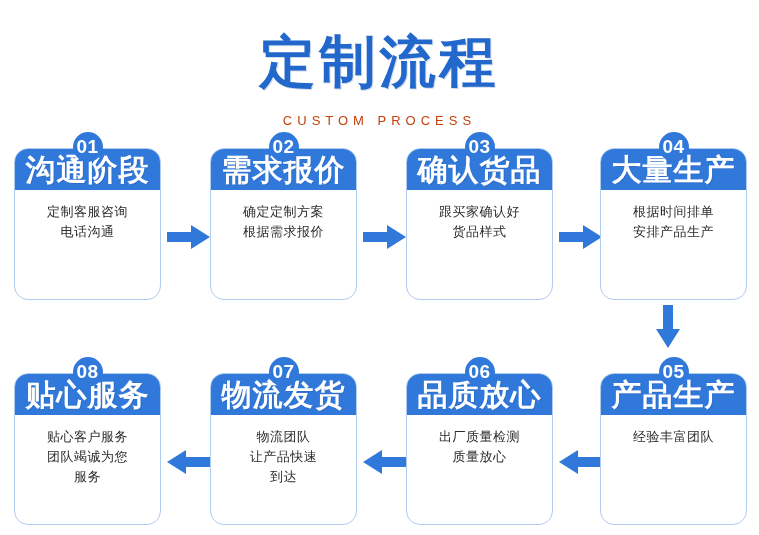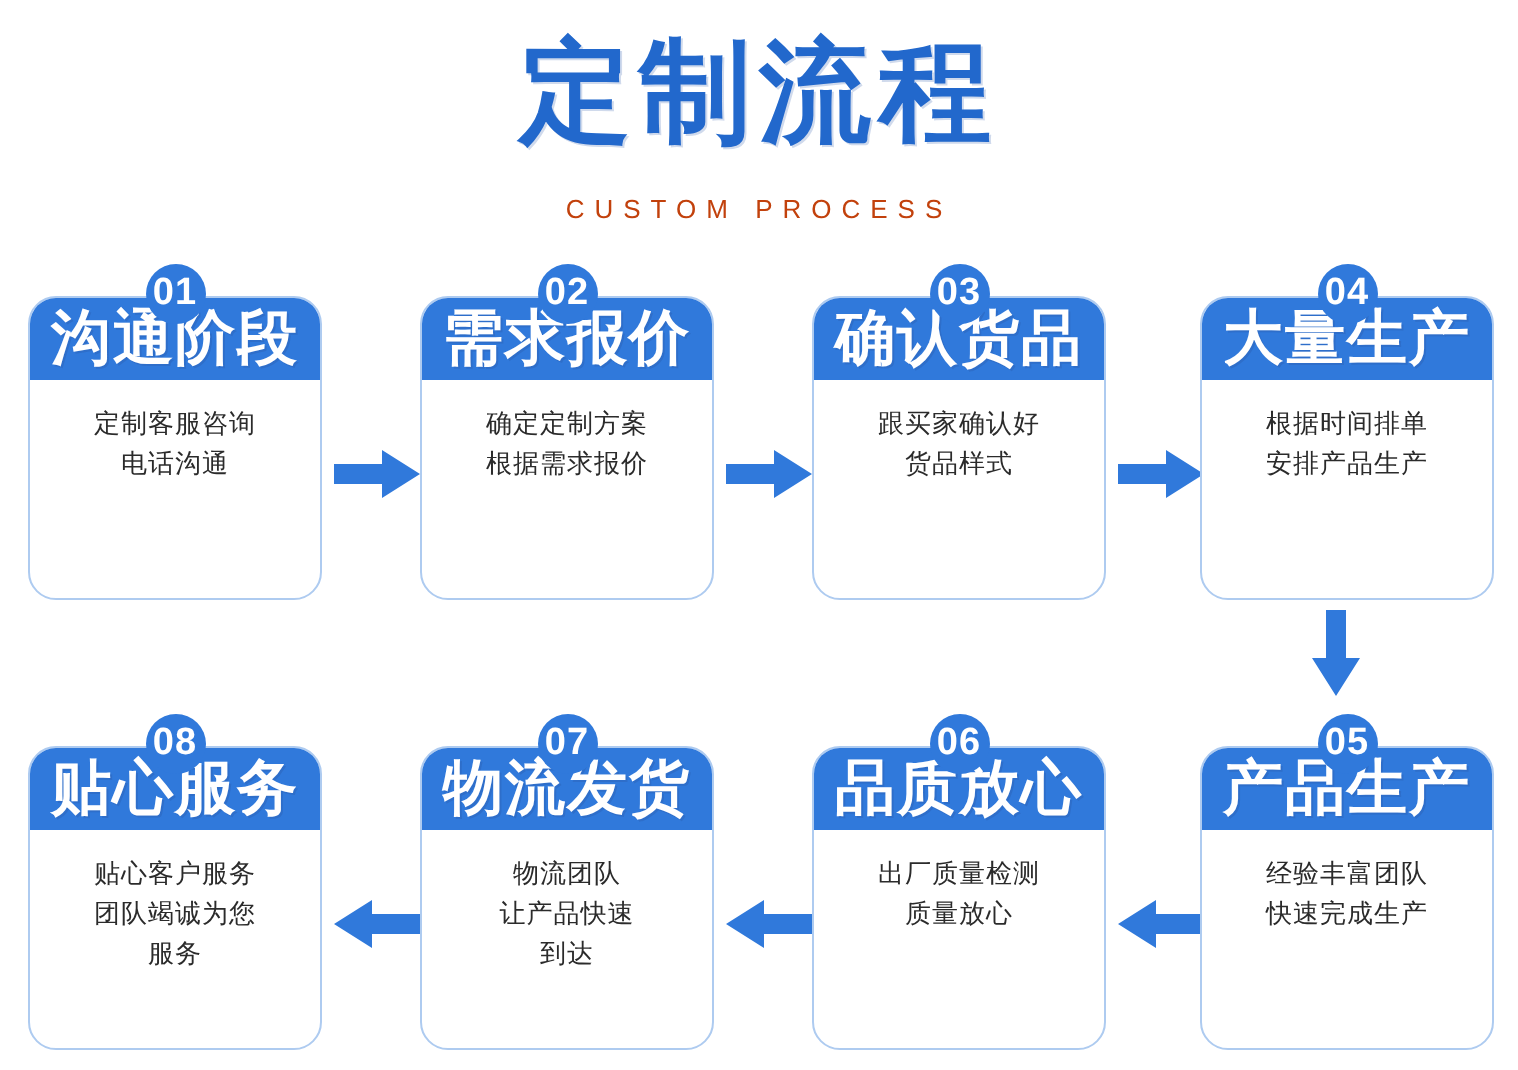--- a/index.html
+++ b/index.html
@@ -19,21 +19,21 @@
   .header {
     position: absolute;
     top: 0;
     left: 0;
     width: 759px;
     height: 120px;
     text-align: center;
   }
   .main-title {
     margin: 0;
-    padding-top: 14px;
+    padding-top: 30px;
     font-size: 56px;
     font-weight: bold;
     color: #2268cc;
     letter-spacing: 4px;
     line-height: 1.15;
     text-shadow: 1px 1px 0 rgba(120,150,200,0.35);
   }
   .sub-title {
     margin: 13px;
     padding-top: 6px;
@@ -289,18 +289,17 @@
   </div>
 
   <div class="card-slot" style="left:600px;">
     <div class="badge">05</div>
     <div class="card">
       <div class="card-header">
         <span class="card-header-text">产品生产</span>
       </div>
       <div class="card-body">
         <span class="card-body-line">经验丰富团队</span>
-        <span class="card-body-line">快速完成生产</span>
       </div>
     </div>
   </div>
 
 </div>
 
 </body></html>

